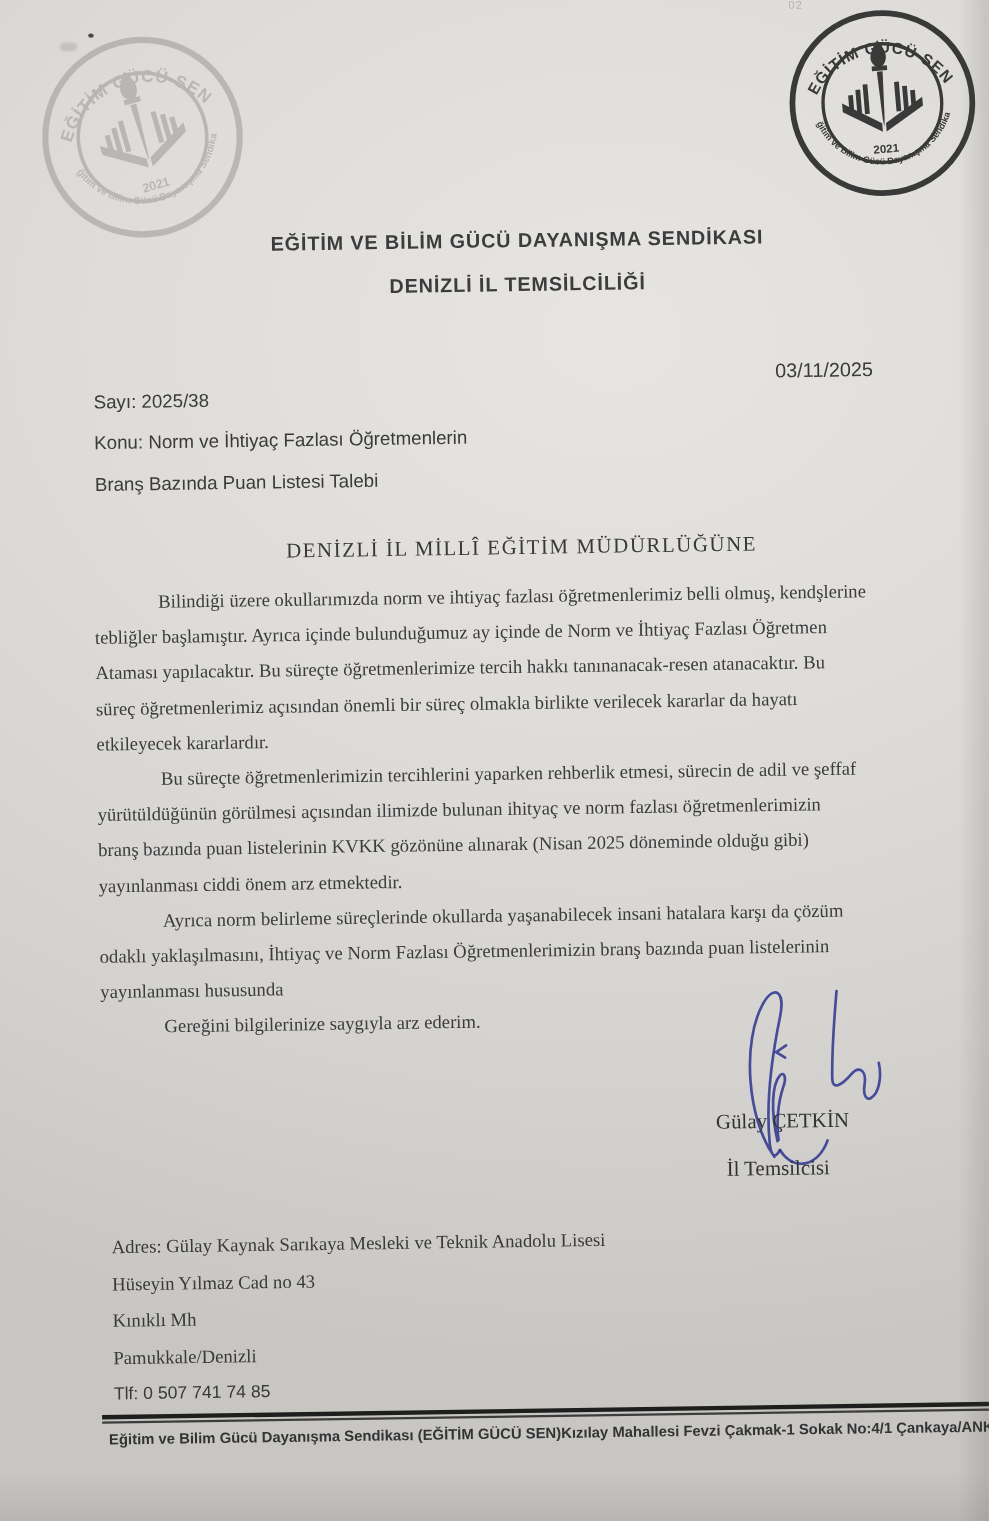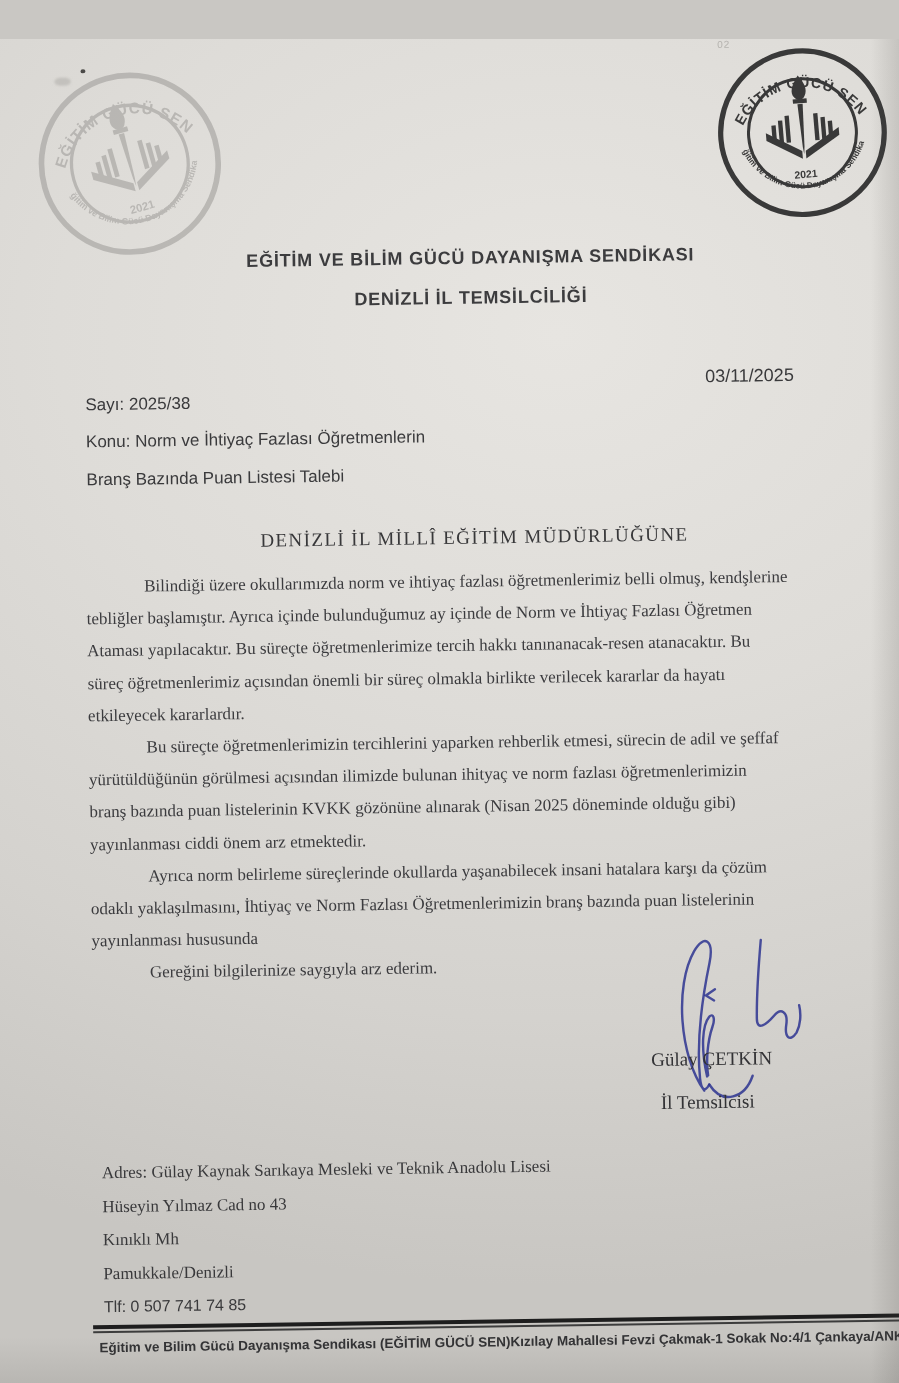--- a/index.html
+++ b/index.html
@@ -5,21 +5,20 @@
   html,body{margin:0;padding:0;}
   body{
     width:899px;height:1383px;overflow:hidden;position:relative;
     background:#c9c7c3;
     font-family:"Liberation Sans", sans-serif;
   }
   .page{
     position:absolute;inset:0;
     background:
       radial-gradient(ellipse 1250px 950px at 62% 22%, #e7e5e1 0%, #dedcd8 40%, #d4d2ce 72%, #c8c6c2 100%);
-    margin-top: 39px;
   }
   .page::after{
     content:"";position:absolute;top:0;right:0;width:28px;height:100%;
     background:linear-gradient(to left, rgba(70,68,64,.16), rgba(0,0,0,0));
   }
   .page::before{
     content:"";position:absolute;bottom:0;left:0;width:100%;height:46px;
     background:linear-gradient(to top, rgba(70,68,64,.12), rgba(0,0,0,0));
   }
   .content{

